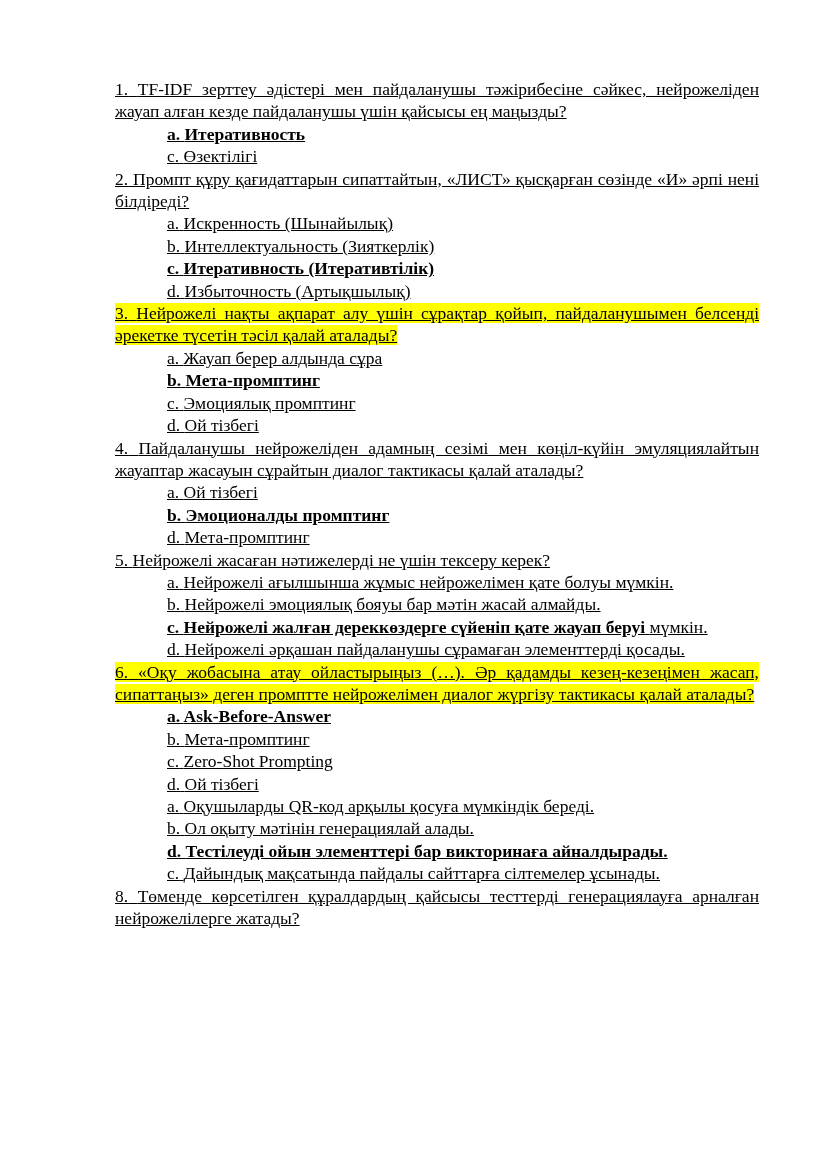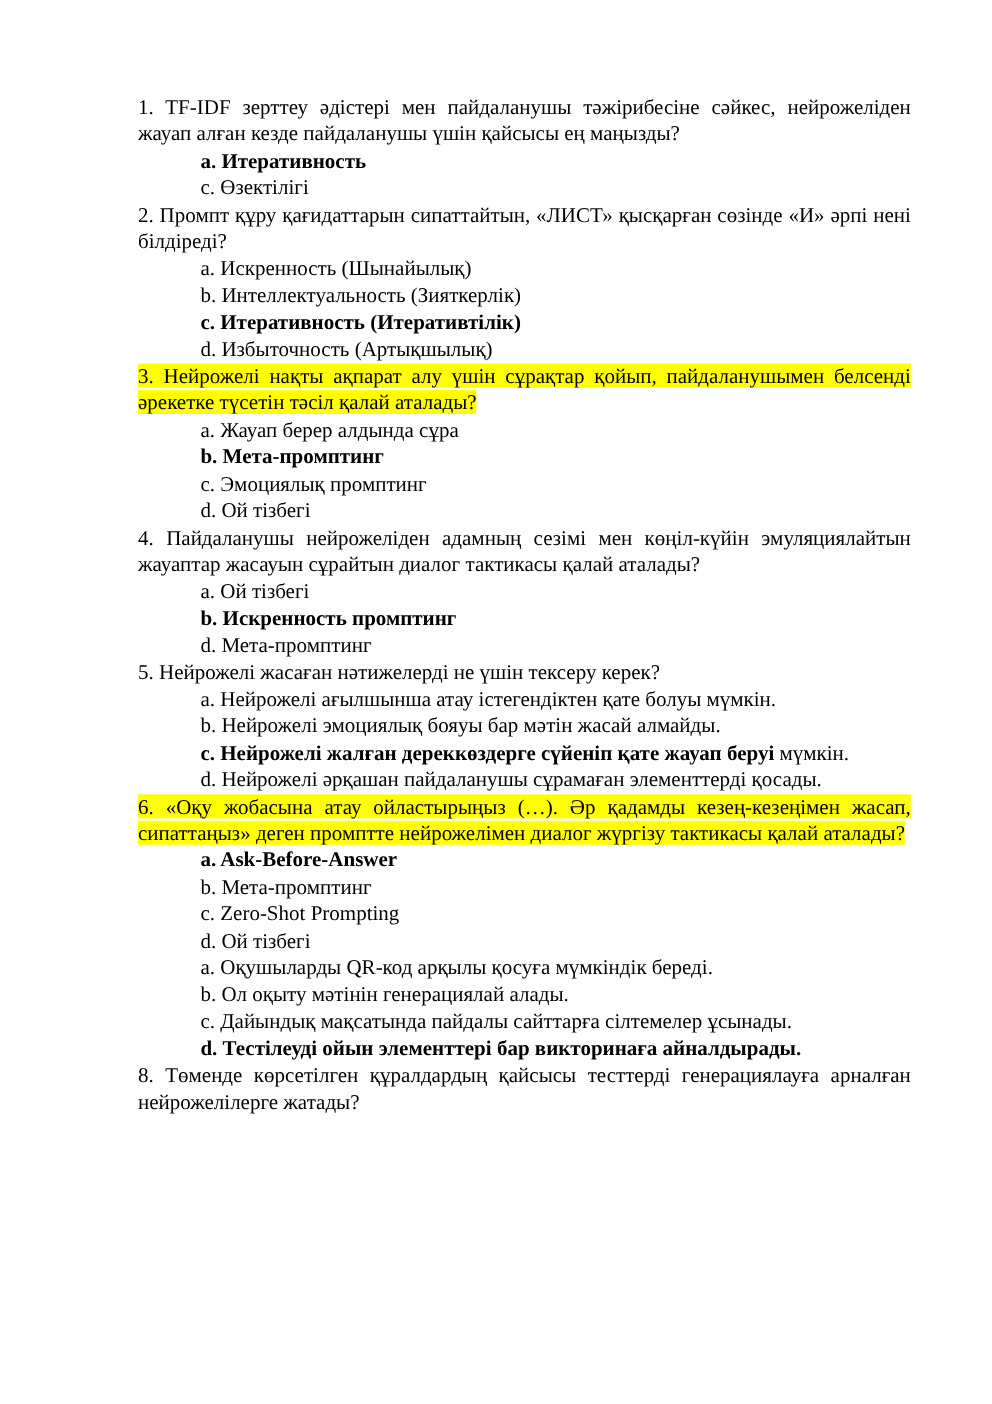--- a/index.html
+++ b/index.html
@@ -15,20 +15,21 @@
     font-size: 17.5px;
     line-height: 22.4px;
     color: #000000;
   }
   .page {
     box-sizing: border-box;
     width: 818px;
     height: 1170px;
     padding: 78px 59px 0 115px;
     background: #ffffff;
+    text-decoration: underline;
   }
   p { margin: 0; }
   .question { text-align: justify; }
   .option { text-indent: 52px; }
   .option.wrap { text-align: justify; }
   .b { font-weight: bold; }
   .hl { background: var(--hl, #ffff00); }
 </style>
 </head>
 <body style="background: rgb(255, 255, 255); color: rgb(0, 0, 0); --hl: #ffff00;">
@@ -50,40 +51,40 @@
       <div class="question-block">
         <p class="question"><span class="hl"><span>3.</span> <span>Нейрожелі нақты ақпарат алу үшін сұрақтар қойып, пайдаланушымен белсенді әрекетке түсетін тәсіл қалай аталады?</span></span></p>
         <p class="option"><span><span>a.</span> <span>Жауап берер алдында сұра</span></span></p>
         <p class="option"><span class="b"><span>b.</span> <span>Мета-промптинг</span></span></p>
         <p class="option"><span><span>c.</span> <span>Эмоциялық промптинг</span></span></p>
         <p class="option"><span><span>d.</span> <span>Ой тізбегі</span></span></p>
       </div>
       <div class="question-block">
         <p class="question"><span><span>4.</span> <span>Пайдаланушы нейрожеліден адамның сезімі мен көңіл-күйін эмуляциялайтын жауаптар жасауын сұрайтын диалог тактикасы қалай аталады?</span></span></p>
         <p class="option"><span><span>a.</span> <span>Ой тізбегі</span></span></p>
-        <p class="option"><span class="b"><span>b.</span> <span>Искренность промптинг</span></span></p>
+        <p class="option"><span class="b"><span>b.</span> <span>Эмоционалды промптинг</span></span></p>
         <p class="option"><span><span>d.</span> <span>Мета-промптинг</span></span></p>
       </div>
       <div class="question-block">
         <p class="question"><span><span>5.</span> <span>Нейрожелі жасаған нәтижелерді не үшін тексеру керек?</span></span></p>
-        <p class="option"><span><span>a.</span> <span>Нейрожелі ағылшынша атау істегендіктен қате болуы мүмкін.</span></span></p>
+        <p class="option"><span><span>a.</span> <span>Нейрожелі ағылшынша жұмыс нейрожелімен қате болуы мүмкін.</span></span></p>
         <p class="option"><span><span>b.</span> <span>Нейрожелі эмоциялық бояуы бар мәтін жасай алмайды.</span></span></p>
         <p class="option wrap"><span class="b"><span>c.</span> <span>Нейрожелі жалған дереккөздерге сүйеніп қате жауап беруі</span></span> <span>мүмкін.</span></p>
         <p class="option"><span><span>d.</span> <span>Нейрожелі әрқашан пайдаланушы сұрамаған элементтерді қосады.</span></span></p>
       </div>
       <div class="question-block">
         <p class="question"><span class="hl"><span>6.</span> <span>«Оқу жобасына атау ойластырыңыз (…). Әр қадамды кезең-кезеңімен жасап, сипаттаңыз» деген промптте нейрожелімен диалог жүргізу тактикасы қалай аталады?</span></span></p>
         <p class="option"><span class="b"><span>a.</span> <span>Ask-Before-Answer</span></span></p>
         <p class="option"><span><span>b.</span> <span>Мета-промптинг</span></span></p>
         <p class="option"><span><span>c.</span> <span>Zero-Shot Prompting</span></span></p>
         <p class="option"><span><span>d.</span> <span>Ой тізбегі</span></span></p>
       </div>
       <div class="question-block">
         <p class="option"><span><span>a.</span> <span>Оқушыларды QR-код арқылы қосуға мүмкіндік береді.</span></span></p>
         <p class="option"><span><span>b.</span> <span>Ол оқыту мәтінін генерациялай алады.</span></span></p>
+        <p class="option"><span class="b"><span>d.</span> <span>Тестілеуді ойын элементтері бар викторинаға айналдырады.</span></span></p>
         <p class="option"><span><span>c.</span> <span>Дайындық мақсатында пайдалы сайттарға сілтемелер ұсынады.</span></span></p>
-        <p class="option"><span class="b"><span>d.</span> <span>Тестілеуді ойын элементтері бар викторинаға айналдырады.</span></span></p>
       </div>
       <div class="question-block">
         <p class="question"><span><span>8.</span> <span>Төменде көрсетілген құралдардың қайсысы тесттерді генерациялауға арналған нейрожелілерге жатады?</span></span></p>
       </div>
     </div>
 </div>
 
 </body></html>

